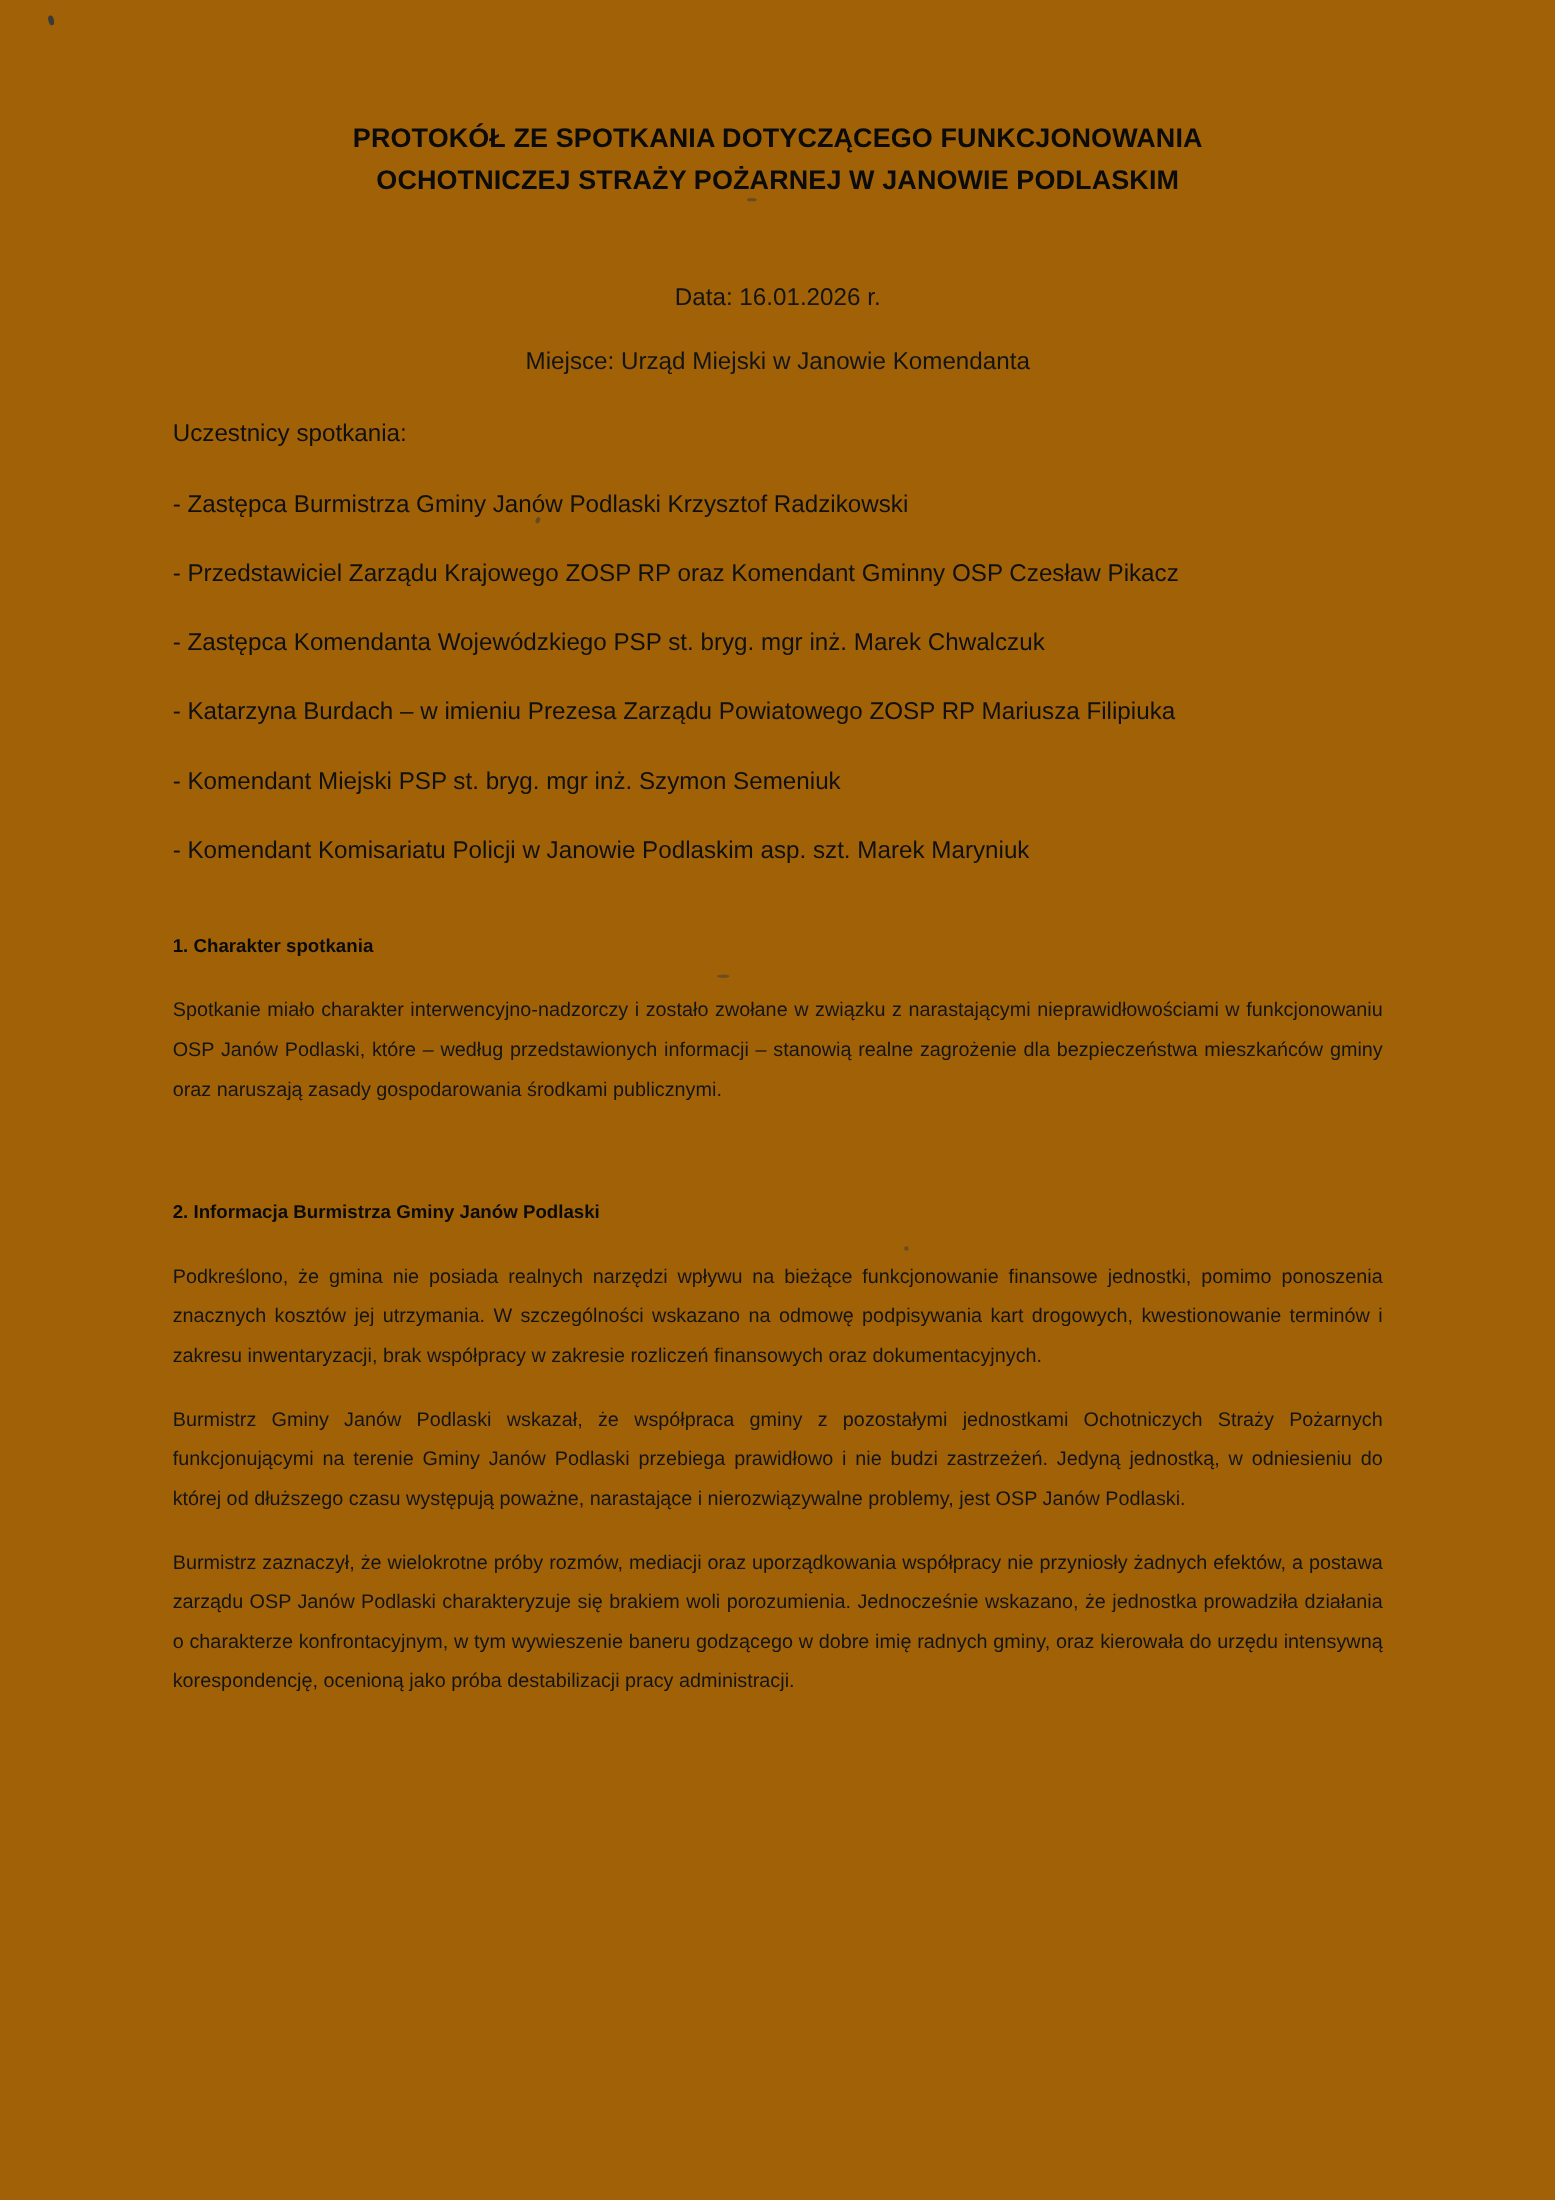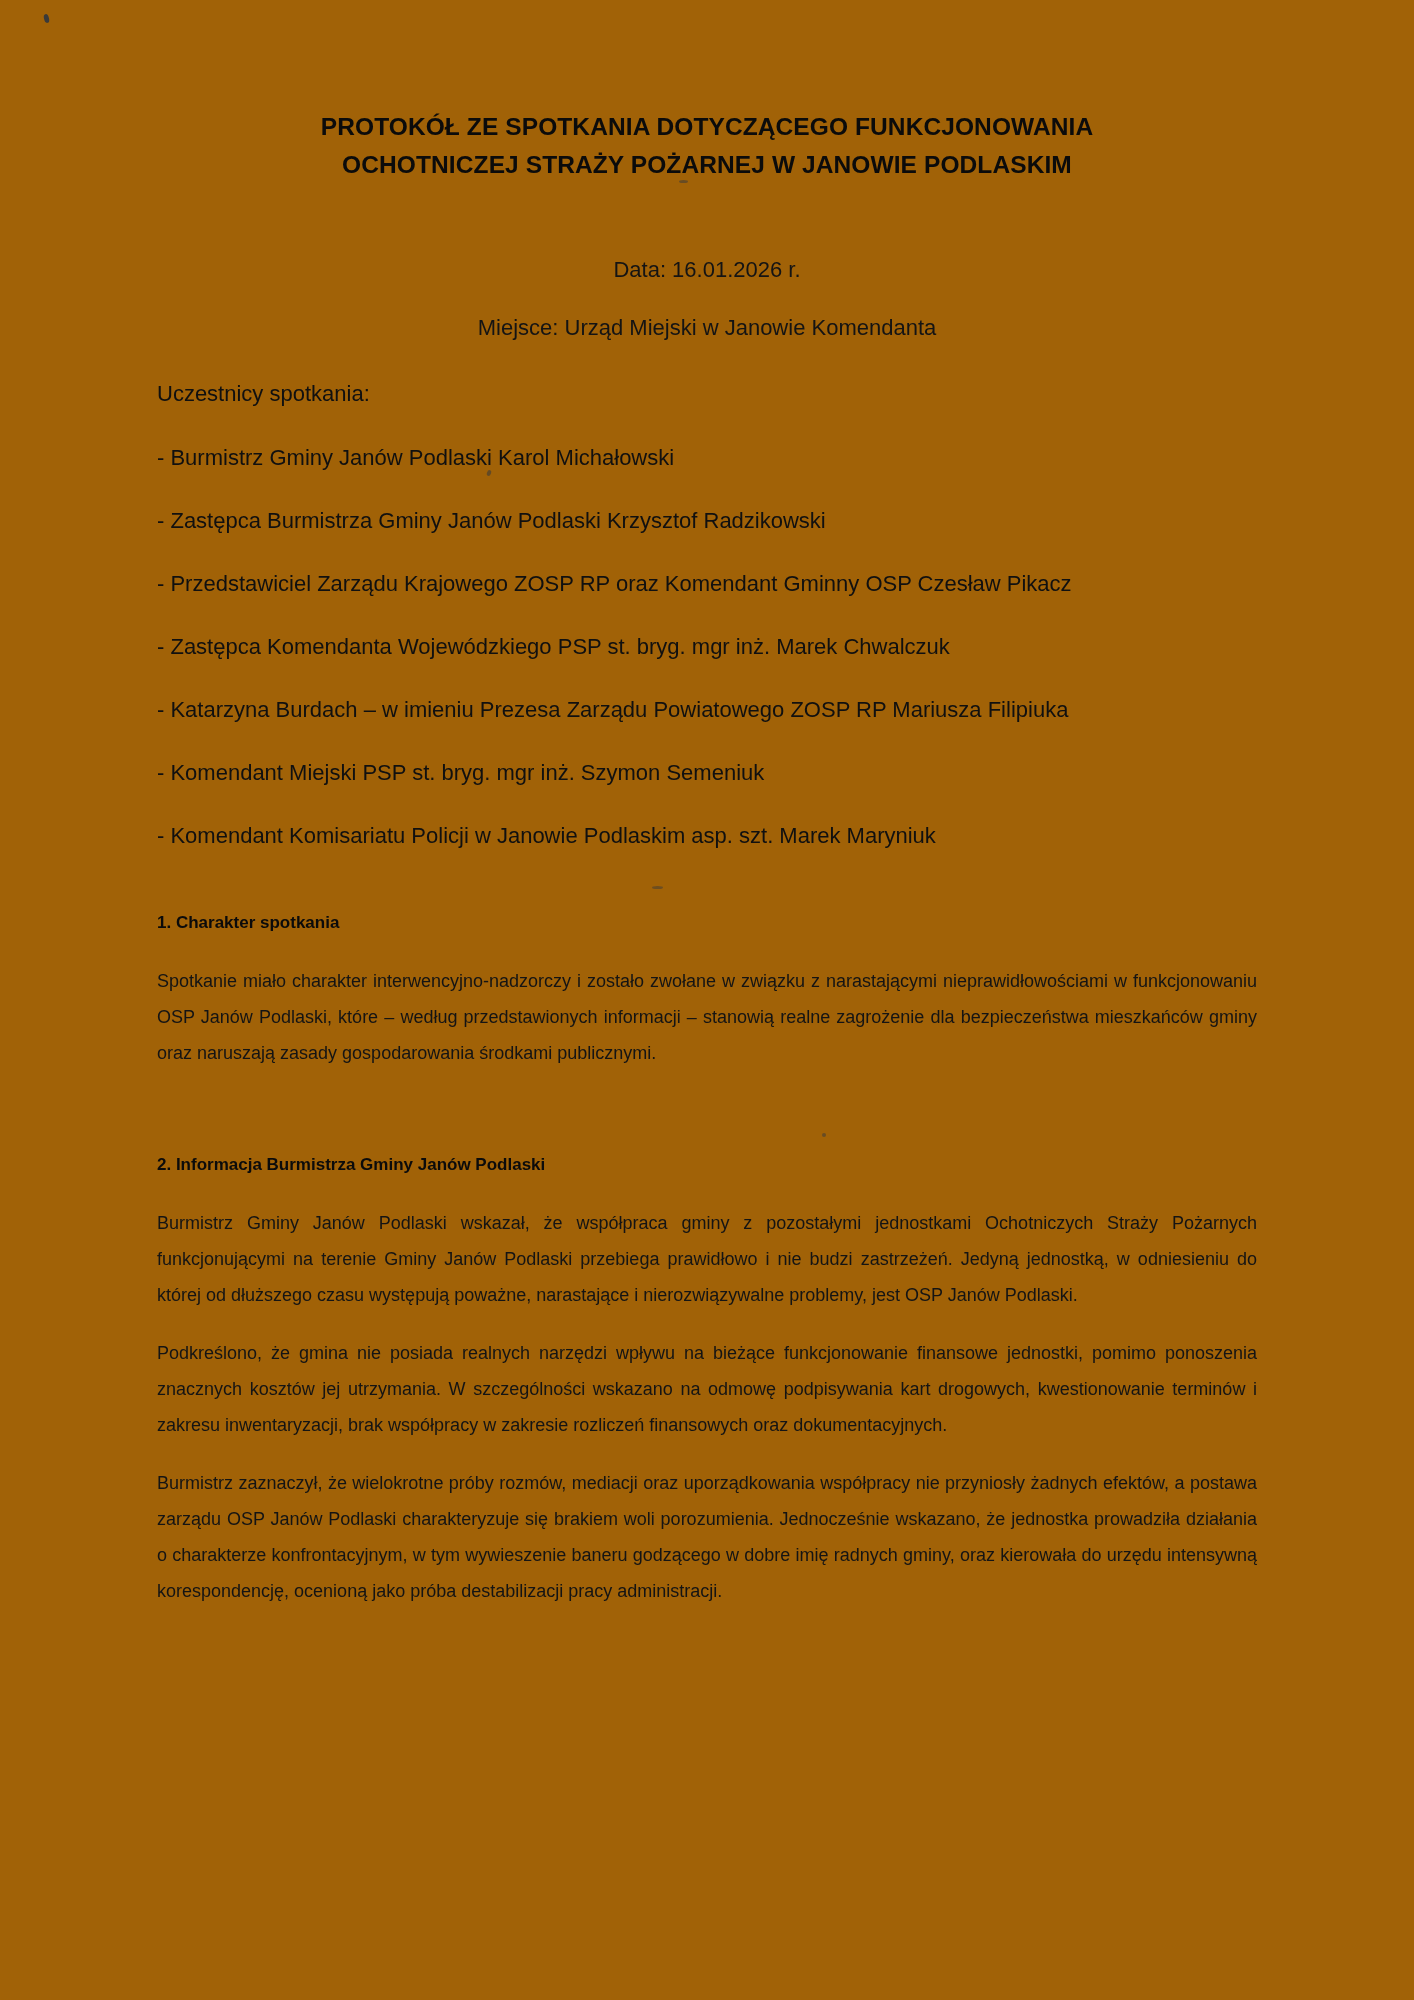--- a/index.html
+++ b/index.html
@@ -118,37 +118,36 @@
       <span class="title-line">OCHOTNICZEJ STRAŻY POŻARNEJ W JANOWIE PODLASKIM</span>
     </h1>
 
     <div class="meta-block">
       <p class="meta-line">Data: 16.01.2026 r.</p>
       <p class="meta-line">Miejsce: Urząd Miejski w Janowie Komendanta</p>
     </div>
 
     <div class="participants-block">
       <p class="participants-heading">Uczestnicy spotkania:</p>
-      <p class="participant-item">- Burmistrz Gminy Janów Podlaski Karol Michałowski</p>
       <p class="participant-item">- Zastępca Burmistrza Gminy Janów Podlaski Krzysztof Radzikowski</p>
       <p class="participant-item">- Przedstawiciel Zarządu Krajowego ZOSP RP oraz Komendant Gminny OSP Czesław Pikacz</p>
       <p class="participant-item">- Zastępca Komendanta Wojewódzkiego PSP st. bryg. mgr inż. Marek Chwalczuk</p>
       <p class="participant-item">- Katarzyna Burdach – w imieniu Prezesa Zarządu Powiatowego ZOSP RP Mariusza Filipiuka</p>
       <p class="participant-item">- Komendant Miejski PSP st. bryg. mgr inż. Szymon Semeniuk</p>
       <p class="participant-item">- Komendant Komisariatu Policji w Janowie Podlaskim asp. szt. Marek Maryniuk</p>
     </div>
 
     <div class="section">
       <h2 class="section-heading first">1. Charakter spotkania</h2>
       <p class="para">Spotkanie miało charakter interwencyjno-nadzorczy i zostało zwołane w związku z narastającymi nieprawidłowościami w funkcjonowaniu OSP Janów Podlaski, które – według przedstawionych informacji – stanowią realne zagrożenie dla bezpieczeństwa mieszkańców gminy oraz naruszają zasady gospodarowania środkami publicznymi.</p>
     </div>
 
     <div class="sec2-gap"></div>
 
     <div class="section">
       <h2 class="section-heading">2. Informacja Burmistrza Gminy Janów Podlaski</h2>
+      <p class="para">Podkreślono, że gmina nie posiada realnych narzędzi wpływu na bieżące funkcjonowanie finansowe jednostki, pomimo ponoszenia znacznych kosztów jej utrzymania. W szczególności wskazano na odmowę podpisywania kart drogowych, kwestionowanie terminów i zakresu inwentaryzacji, brak współpracy w zakresie rozliczeń finansowych oraz dokumentacyjnych.</p>
       <p class="para">Burmistrz Gminy Janów Podlaski wskazał, że współpraca gminy z pozostałymi jednostkami Ochotniczych Straży Pożarnych funkcjonującymi na terenie Gminy Janów Podlaski przebiega prawidłowo i nie budzi zastrzeżeń. Jedyną jednostką, w odniesieniu do której od dłuższego czasu występują poważne, narastające i nierozwiązywalne problemy, jest OSP Janów Podlaski.</p>
-      <p class="para">Podkreślono, że gmina nie posiada realnych narzędzi wpływu na bieżące funkcjonowanie finansowe jednostki, pomimo ponoszenia znacznych kosztów jej utrzymania. W szczególności wskazano na odmowę podpisywania kart drogowych, kwestionowanie terminów i zakresu inwentaryzacji, brak współpracy w zakresie rozliczeń finansowych oraz dokumentacyjnych.</p>
       <p class="para">Burmistrz zaznaczył, że wielokrotne próby rozmów, mediacji oraz uporządkowania współpracy nie przyniosły żadnych efektów, a postawa zarządu OSP Janów Podlaski charakteryzuje się brakiem woli porozumienia. Jednocześnie wskazano, że jednostka prowadziła działania o charakterze konfrontacyjnym, w tym wywieszenie baneru godzącego w dobre imię radnych gminy, oraz kierowała do urzędu intensywną korespondencję, ocenioną jako próba destabilizacji pracy administracji.</p>
     </div>
 
   </div>
 </div>
 
 </body></html>

